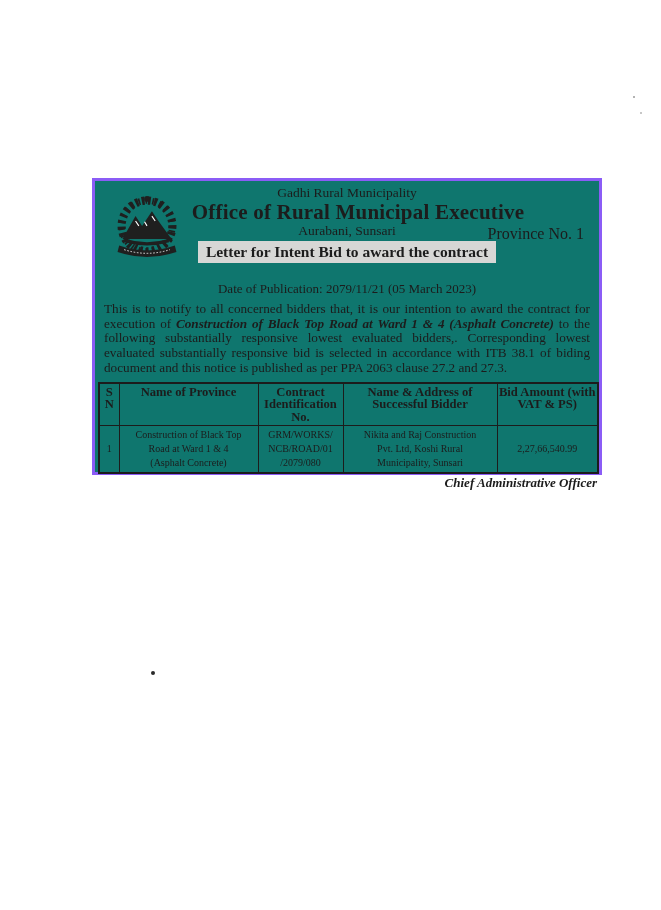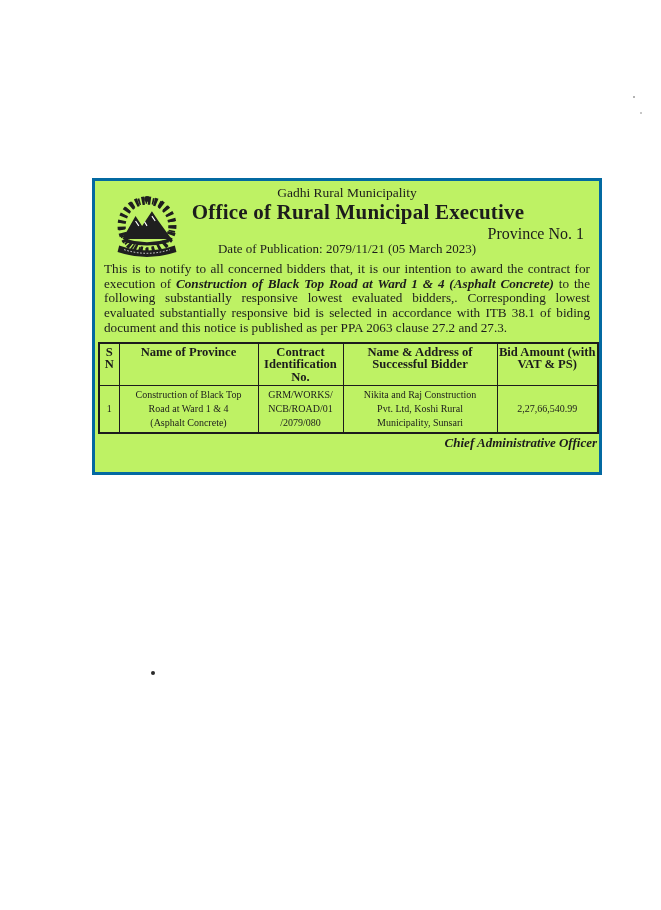--- a/index.html
+++ b/index.html
@@ -13,22 +13,22 @@
   .page {
     position: relative;
     width: 661px; height: 910px;
     background: #ffffff;
   }
   
   .frame {
     position: absolute;
     left: 92px; top: 178px;
     width: 504px; height: 291px;
-    border: 3px solid #0369a1;
-    background: #bef264;
+    border: 3px solid #8b5cf6;
+    background: #0f766e;
     box-sizing: content-box;
   }
   .header-block { text-align: center; padding-top: 4px; position: relative; }
   .muni-name   { font-size: 13.5px; line-height: 16px; }
   .office-name { font-size: 21px; font-weight: bold; line-height: 22px; letter-spacing: 0.2px; padding-left: 22px; }
   .addr-line   { font-size: 13.5px; line-height: 16px; }
   .province {
     position: absolute; right: 15px; top: 45px;
     font-size: 16px; line-height: 16px;
   }
@@ -114,21 +114,25 @@
         <path d="M36,33 l4,6 M56,27 l4,6 M47,34 l3,5" stroke="#ffffff" stroke-width="1.4" fill="none"></path>
         <path d="M24,55 Q50,63 76,55 L77,59 Q50,67 23,59 Z" fill="#1f1f1f"></path>
         <path d="M16,63 Q50,75 84,63 L86,71 Q50,83 14,71 Z" fill="#1f1f1f"></path>
         <path d="M22,68 Q50,77 78,68" stroke="#ffffff" stroke-width="1" stroke-dasharray="2 2" fill="none"></path>
       </svg>
     </div>
 
     <div class="header-block">
       <div class="muni-name">Gadhi Rural Municipality</div>
       <div class="office-name">Office of Rural Municipal Executive</div>
+      <div class="addr-line">Aurabani, Sunsari</div>
       <div class="province">Province No. 1</div>
+      <div class="letter-title-wrap">
+        <span class="letter-title">Letter for Intent Bid to award the contract</span>
+      </div>
       <div class="date-line">Date of Publication: 2079/11/21 (05 March 2023)</div>
     </div>
 
     <p class="notice"><span>This is to notify to all concerned bidders that, it is our intention to award the contract for execution of </span><span class="contract-em">Construction of Black Top Road at Ward 1 &amp; 4 (Asphalt Concrete)</span><span> to the following substantially responsive lowest evaluated bidders,. Corresponding lowest evaluated substantially responsive bid is selected in accordance with ITB 38.1 of biding document and this notice is published as per PPA 2063 clause 27.2 and 27.3.</span></p>
 
     <table class="award-table">
       <colgroup>
         <col style="width:20px">
           <col style="width:139px">
           <col style="width:85px">

